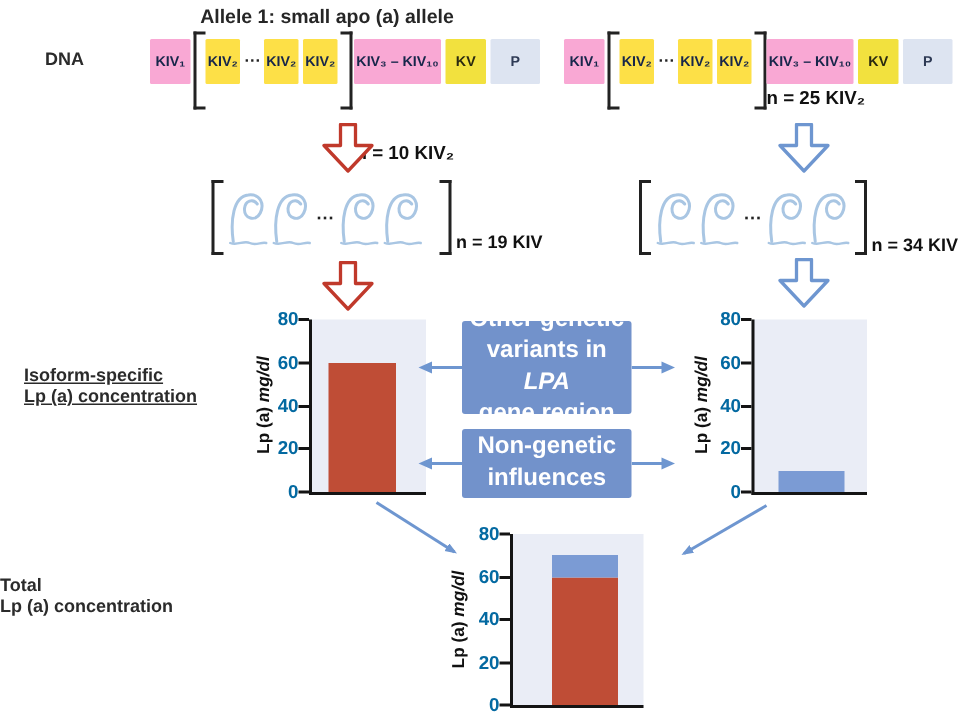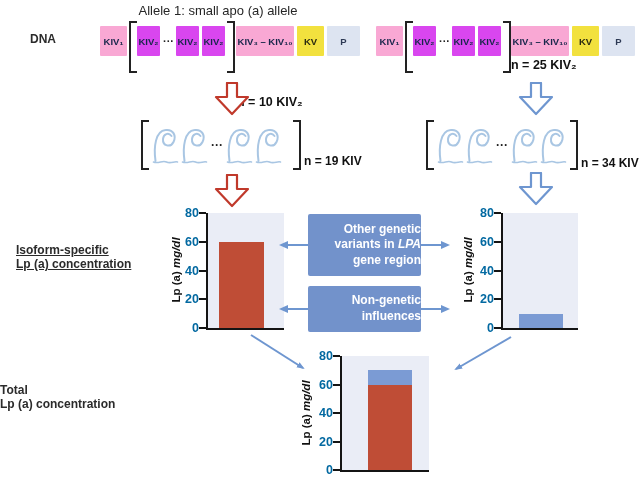--- a/index.html
+++ b/index.html
@@ -1,43 +1,43 @@
 <!DOCTYPE html>
 <html><head>
 <meta charset="utf-8">
 <style>
   html,body{margin:0;padding:0;background:#fff;}
   #canvas{position:relative;width:640px;height:480px;background:#fff;
     font-family:"Liberation Sans",sans-serif;color:#1a1a1a;overflow:hidden;}
   .abs{position:absolute;}
   .rowlab{position:absolute;text-align:left;font-weight:bold;font-size:12px;color:#2b2b2b;line-height:1.15;}
-  .allele-title{position:absolute;text-align:center;font-weight:normal;font-size:13px;color:#262626;}
+  .allele-title{position:absolute;text-align:center;font-weight:bold;font-size:13px;color:#262626;}
   .dnabox{position:absolute;top:26px;height:30px;display:flex;align-items:center;justify-content:center;
     font-size:9.5px;font-weight:bold;color:#17264a;border-radius:1px;}
   .dark{background:#f9a8d4;}
-  .light{background:#d946ef;}
+  .light{background:#fde047;}
   .pbox{background:#dde4f1;color:#2e3a55;}
   .kvbox{background:#f2e13e;color:#2a2a10;}
   .dnadots{position:absolute;top:26px;height:30px;display:flex;align-items:center;font-weight:bold;font-size:11px;color:#222;}
   .br{position:absolute;width:6px;border:2px solid #222;}
   .br.open{border-right:none;}
   .br.close{border-left:none;}
   .nlabel{position:absolute;font-weight:bold;font-size:12.5px;color:#111;white-space:nowrap;}
   .kringles{position:absolute;display:flex;align-items:flex-end;gap:2px;}
   .kringles .kdots{font-weight:bold;font-size:12px;color:#222;align-self:center;padding:0 1px;}
   .plot{position:absolute;background:#eaedf6;border-left:2px solid #141414;border-bottom:2px solid #141414;}
   .tick-label{position:absolute;right:100%;margin-right:9px;transform:translateY(-50%);
     font-size:12.5px;font-weight:bold;color:#0369a1;line-height:1;}
   .tick-mark{position:absolute;left:-9px;width:7px;height:2px;background:#141414;transform:translateY(-50%);}
   .bar{position:absolute;}
   .ylab{position:absolute;transform:translate(-50%,-50%) rotate(-90deg);white-space:nowrap;
     font-size:11.5px;font-weight:bold;color:#111;}
   .ylab i{font-style:italic;}
-  .midbox{position:absolute;background:#7292cb;border-radius:2px;color:#fff;font-weight:bold;font-size:12px;
-    display:flex;flex-direction:column;align-items:flex-end;justify-content:center;line-height:1.3;text-align:center;}
+  .midbox{position:absolute;background:#7292cb;border-radius:2px;color:#fff;font-weight:bold;font-size:16px;
+    display:flex;flex-direction:column;align-items:center;justify-content:center;line-height:1.3;text-align:center;}
   .midbox i{font-style:italic;}
   svg{display:block;}
 </style>
 </head>
 <body>
 
 <div id="canvas">
 
   <svg width="0" height="0" style="position:absolute" aria-hidden="true">
     <defs>

